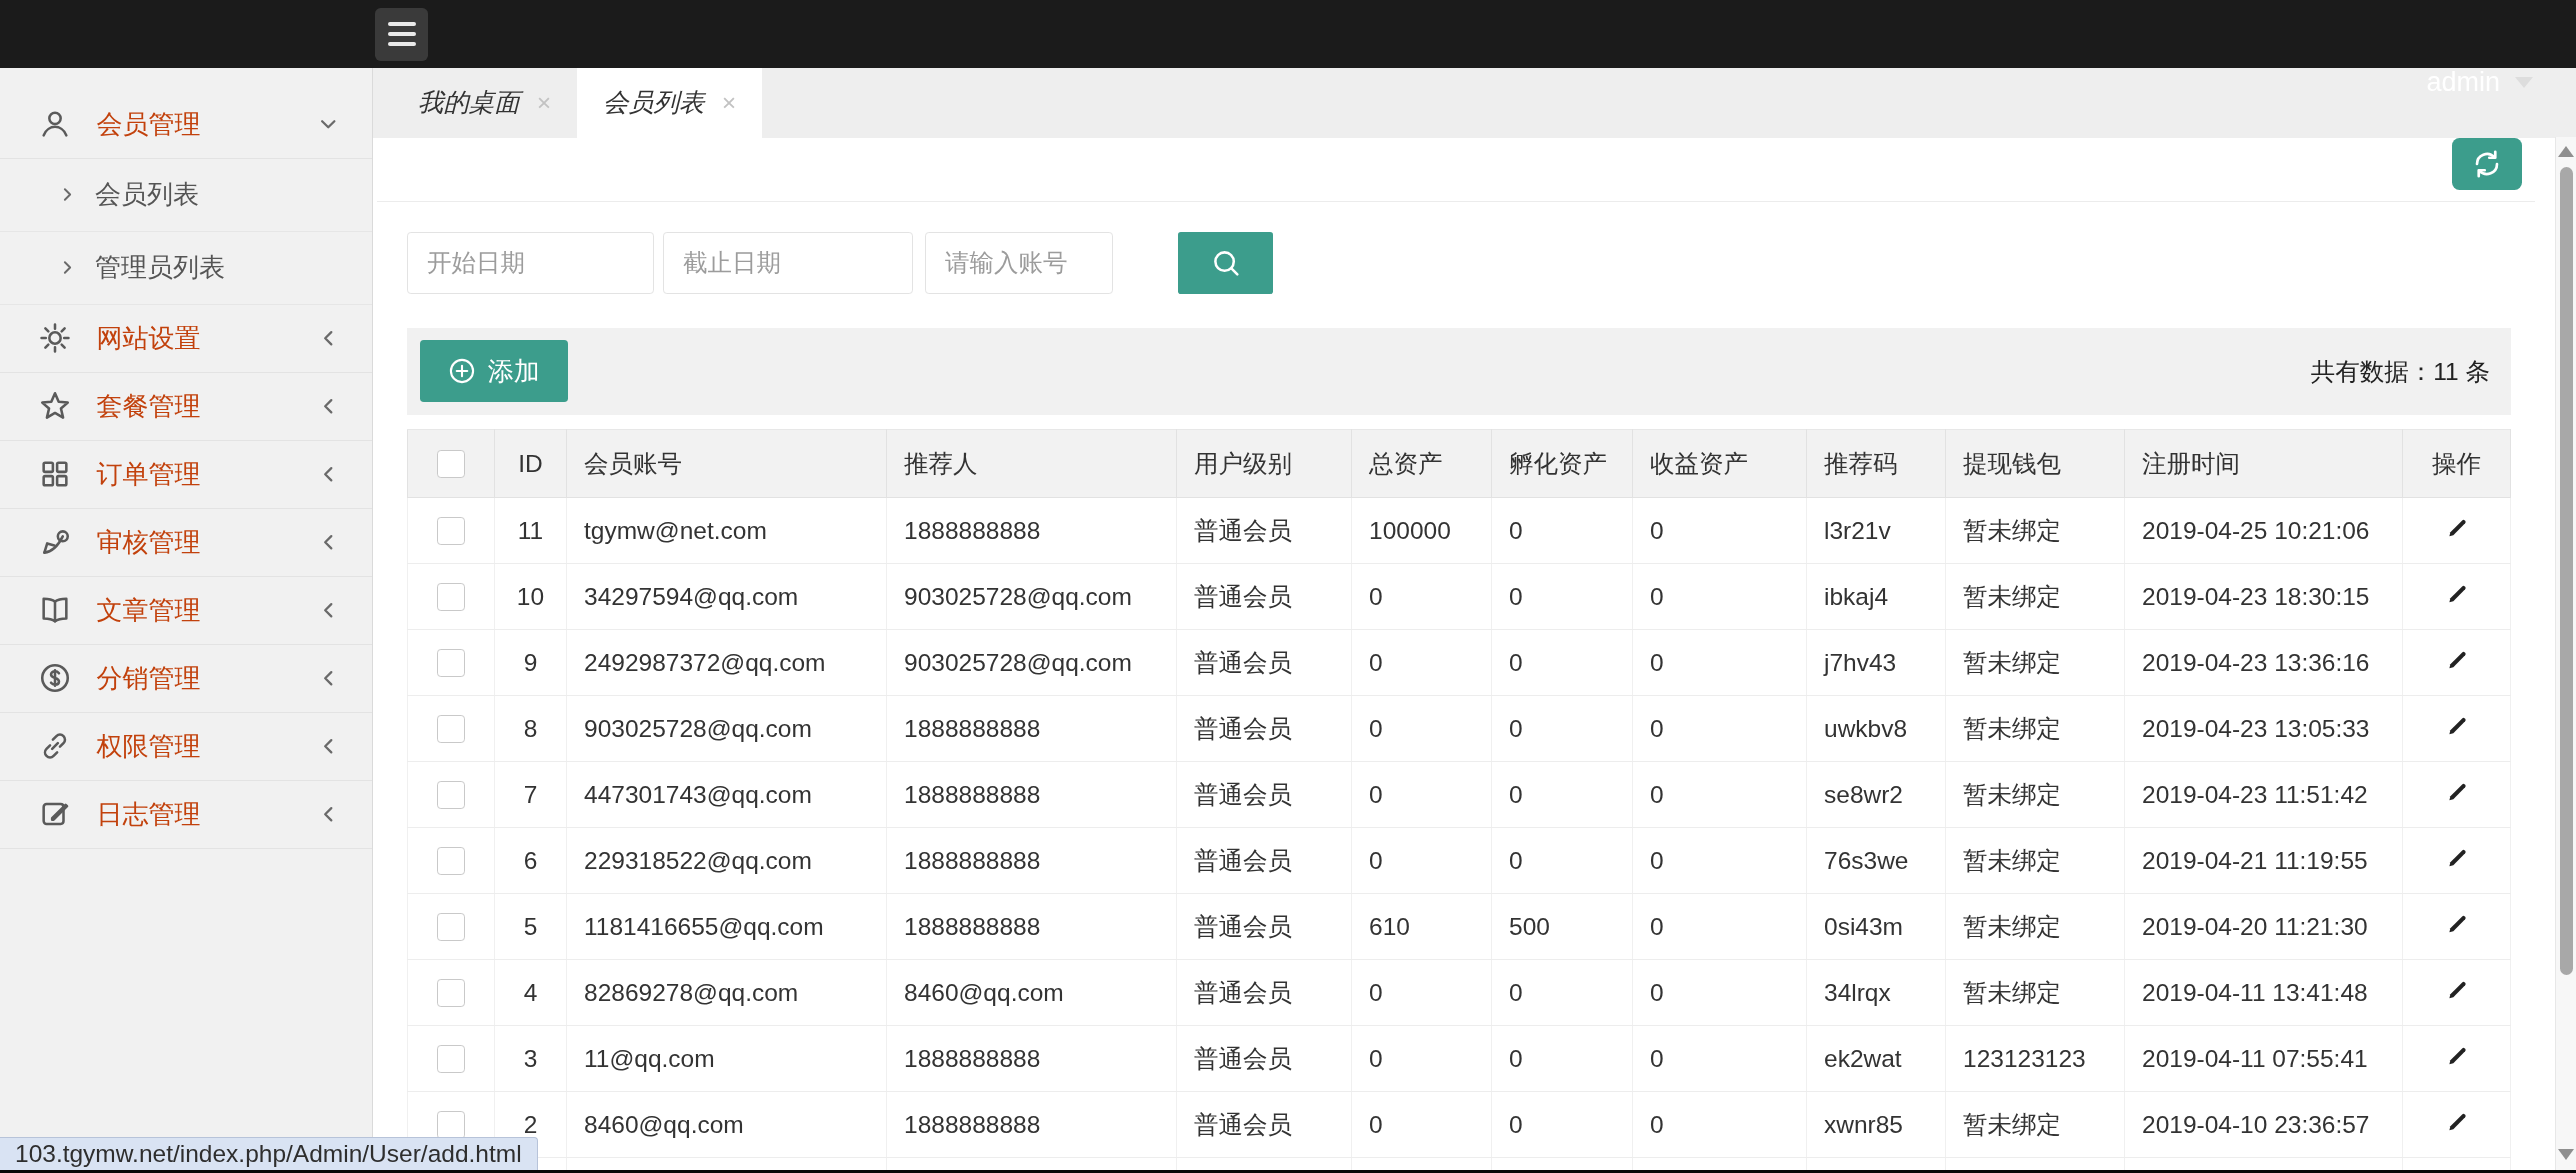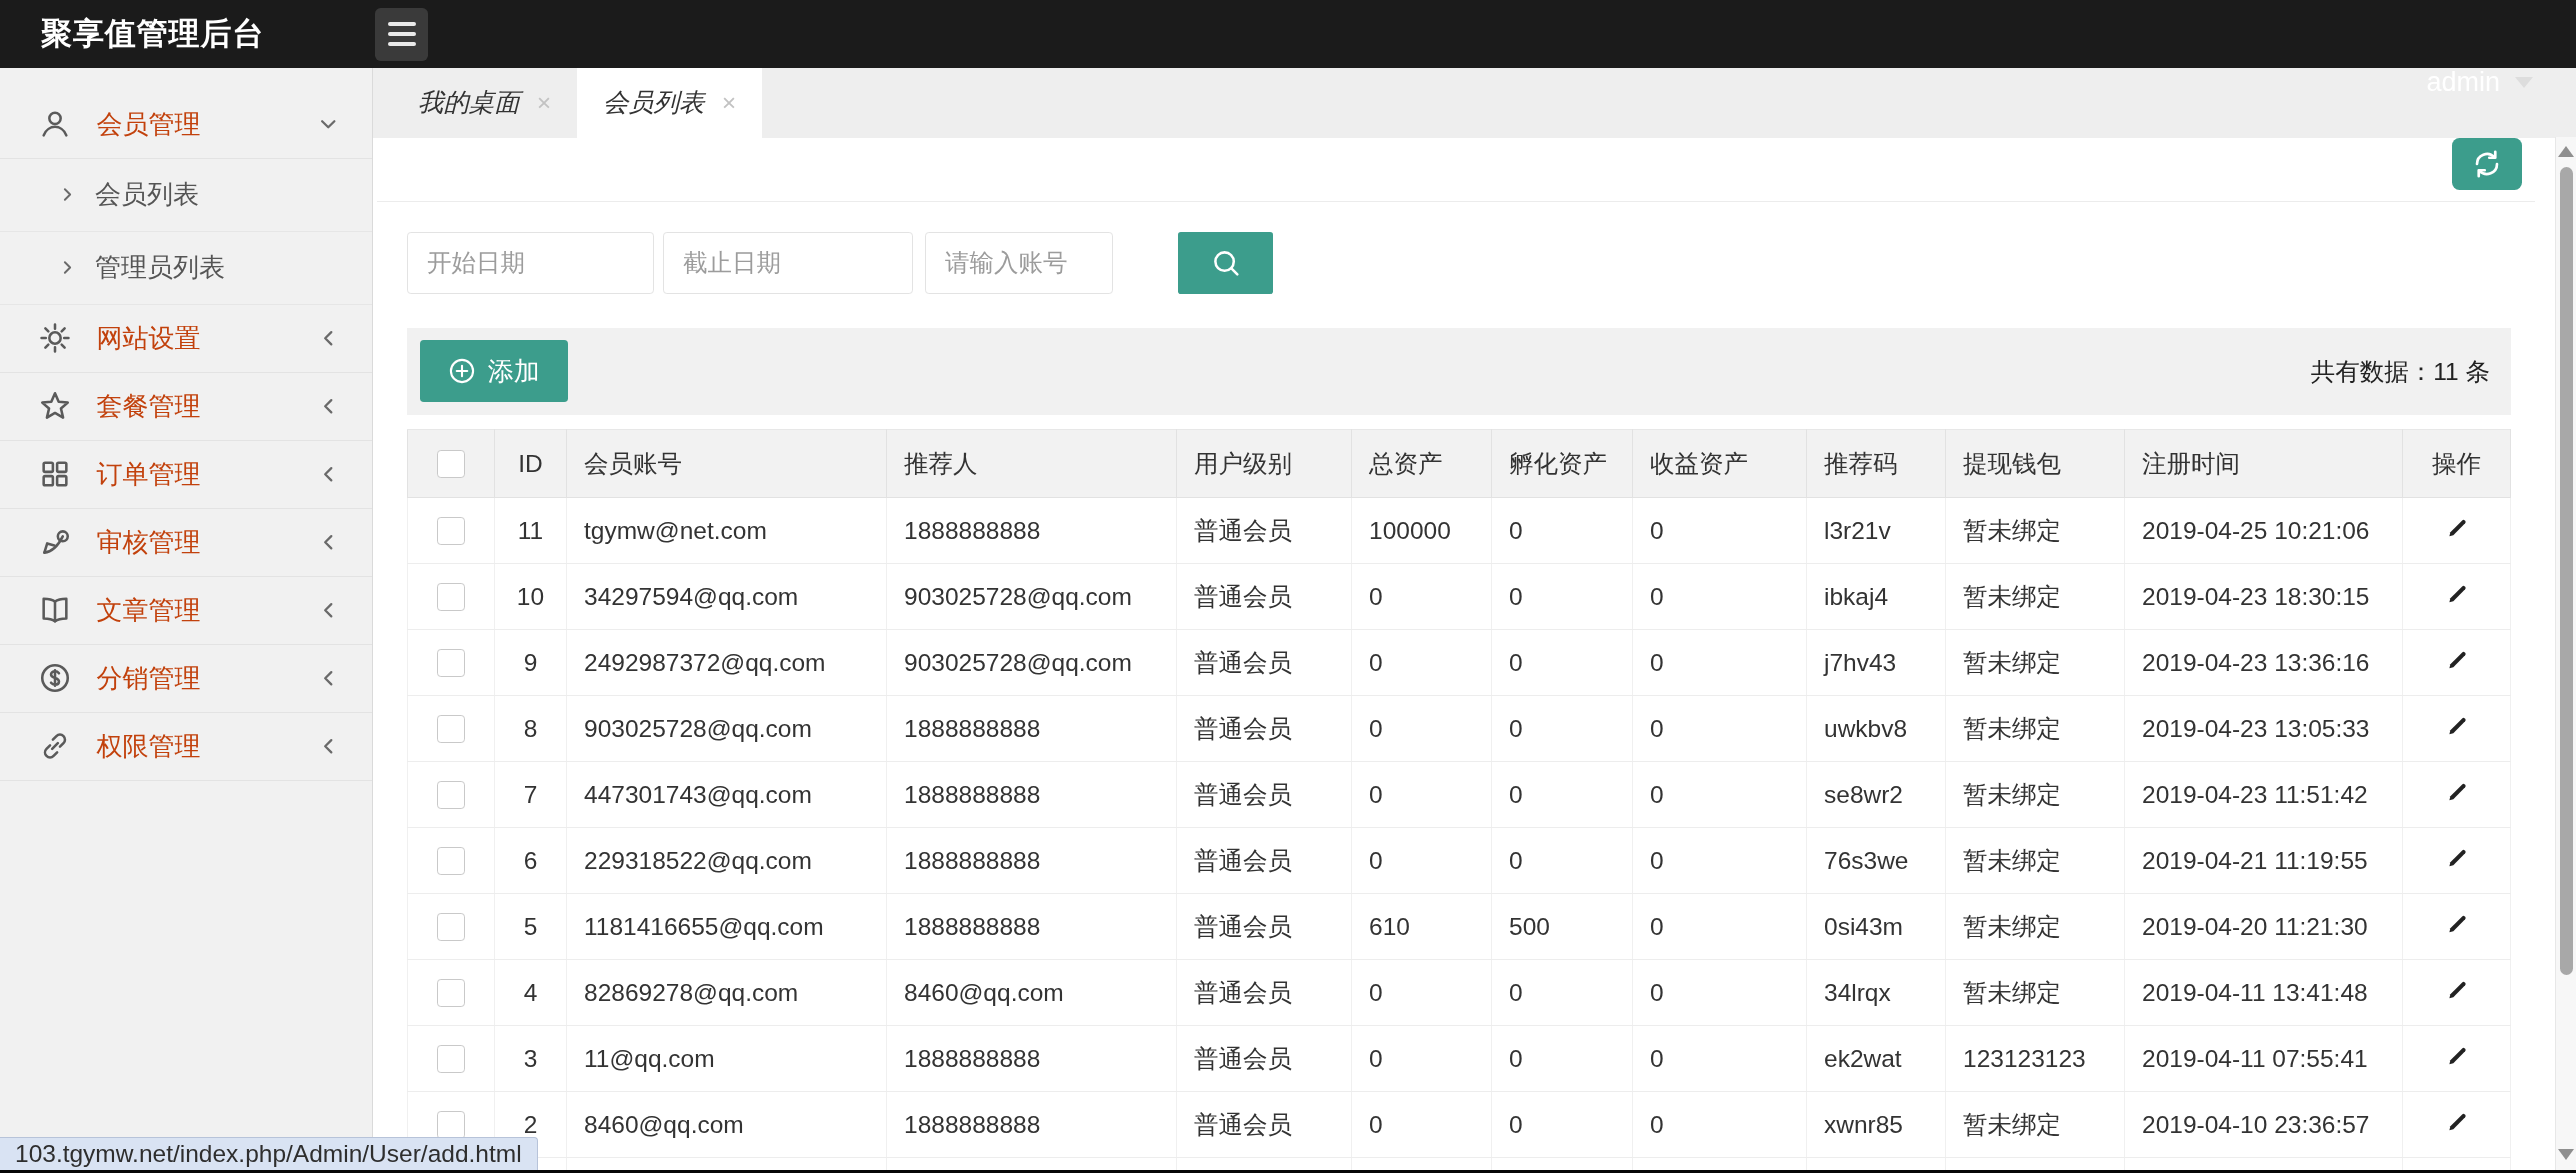--- a/index.html
+++ b/index.html
@@ -71,21 +71,20 @@
   .sb-thumb { position:absolute; left:3.8px; top:30px; width:13px; height:808px; background:#a8a8a8; border-radius:6.6px; cursor:pointer; }
 
   
   .status-tip { position:absolute; left:0; top:1137px; height:33px; padding:0 15px; background:#d9e3f3; border:0.9px solid #b7c3d9; border-left:none; border-bottom:none; border-top-right-radius:3.8px; display:flex; align-items:center; font-size:24.5px; color:#2e2e2e; z-index:40; }
   .bottom-edge { position:absolute; left:0; top:1170px; width:2576px; height:3.8px; background:#060606; z-index:50; }
 </style>
 </head>
 <body>
 
 <div class="topbar">
-  <div class="topbar-title">聚享值管理后台</div>
   <div class="hamburger">
     <i></i>
       <i></i>
       <i></i>
   </div>
   <div class="admin-box">
     <span>admin</span>
     <span class="admin-caret"></span>
   </div>
 </div>
@@ -210,20 +209,34 @@
     </div>
     <div class="side-item">
       <span class="ic">
           <svg viewBox="0 0 24 24" class="stroke" width="34" height="34">
             <path d="M10 14l4-4"></path>
             <path d="M8.5 11.5L6 14a3.5 3.5 0 0 0 5 5l2.5-2.5"></path>
             <path d="M15.5 12.5L18 10a3.5 3.5 0 0 0-5-5l-2.5 2.5"></path>
           </svg>
         </span>
       <span class="lbl">权限管理</span>
+      <span class="chev">
+          <svg viewBox="0 0 24 24" class="chevstroke" width="24.5" height="24.5">
+            <polyline points="15 6 9 12 15 18"></polyline>
+          </svg>
+        </span>
+    </div>
+    <div class="side-item">
+      <span class="ic">
+          <svg viewBox="0 0 24 24" class="stroke" width="34" height="34">
+            <rect x="4" y="5" width="14" height="14" rx="2"></rect>
+            <path d="M10 15l9.5-9.5 1 1L11 16h-1v-1z"></path>
+          </svg>
+        </span>
+      <span class="lbl">日志管理</span>
       <span class="chev">
           <svg viewBox="0 0 24 24" class="chevstroke" width="24.5" height="24.5">
             <polyline points="15 6 9 12 15 18"></polyline>
           </svg>
         </span>
     </div>
   </div>
 </div>
 
 <div class="tabbar">

